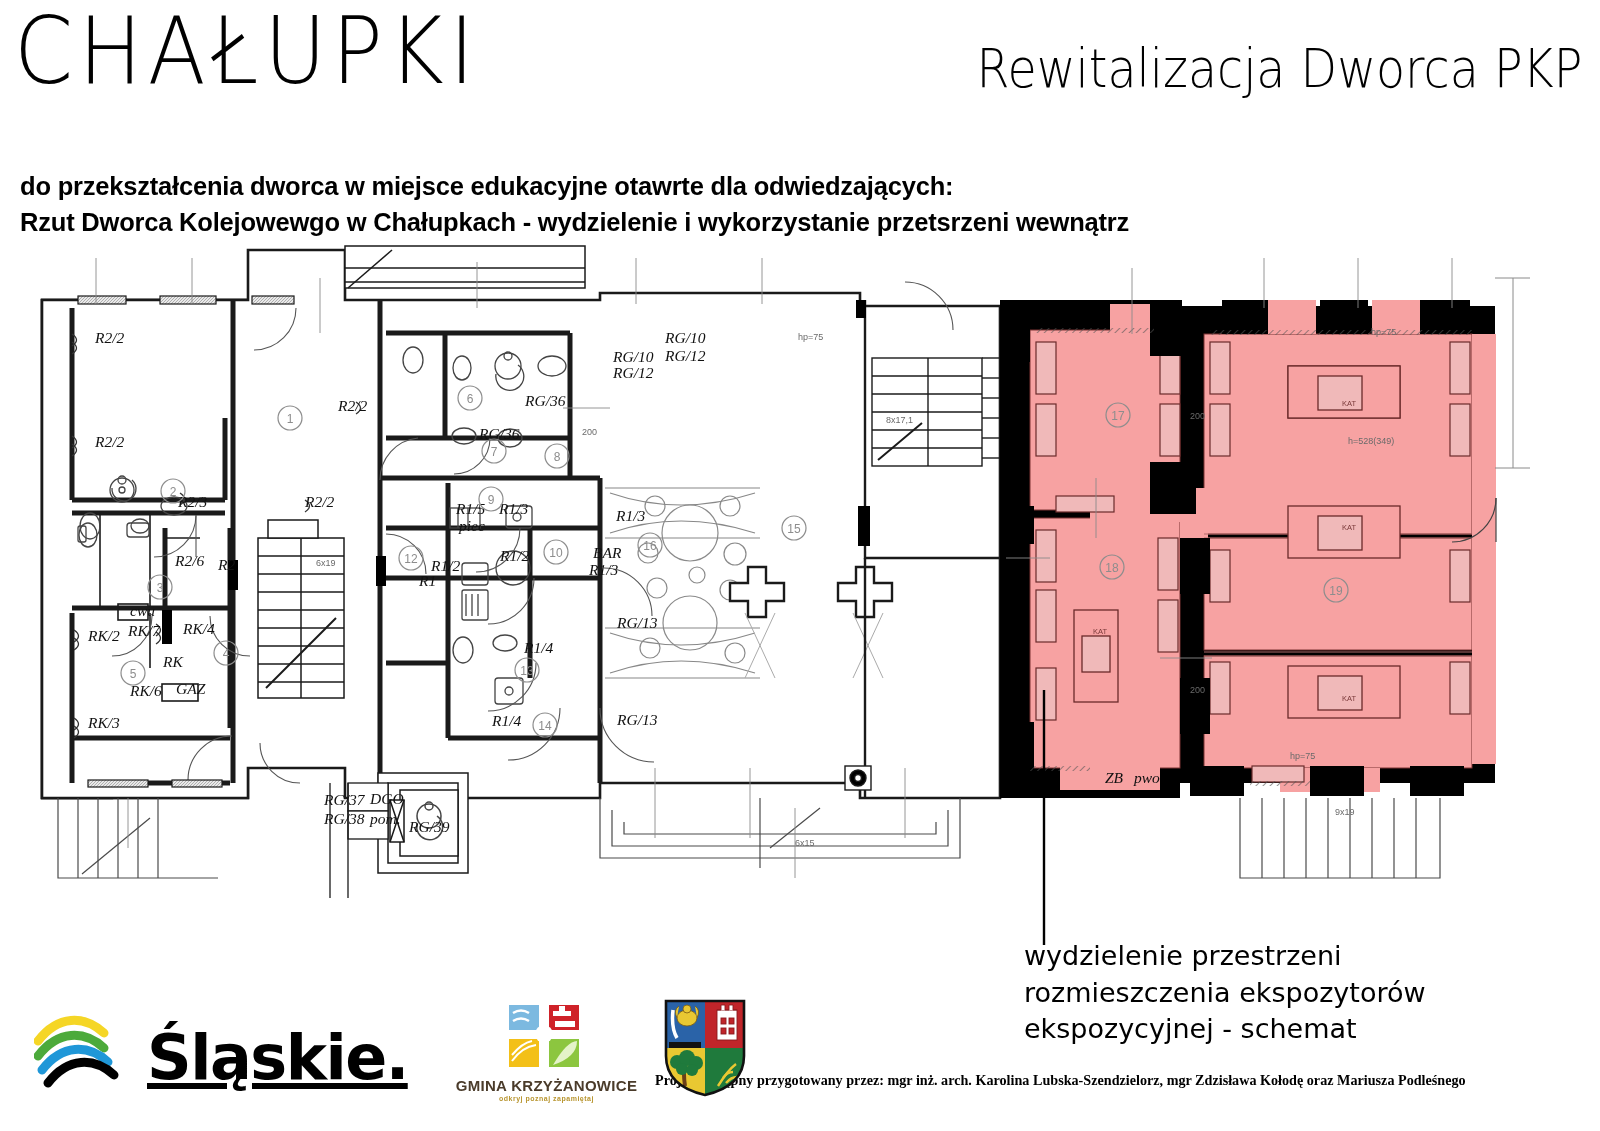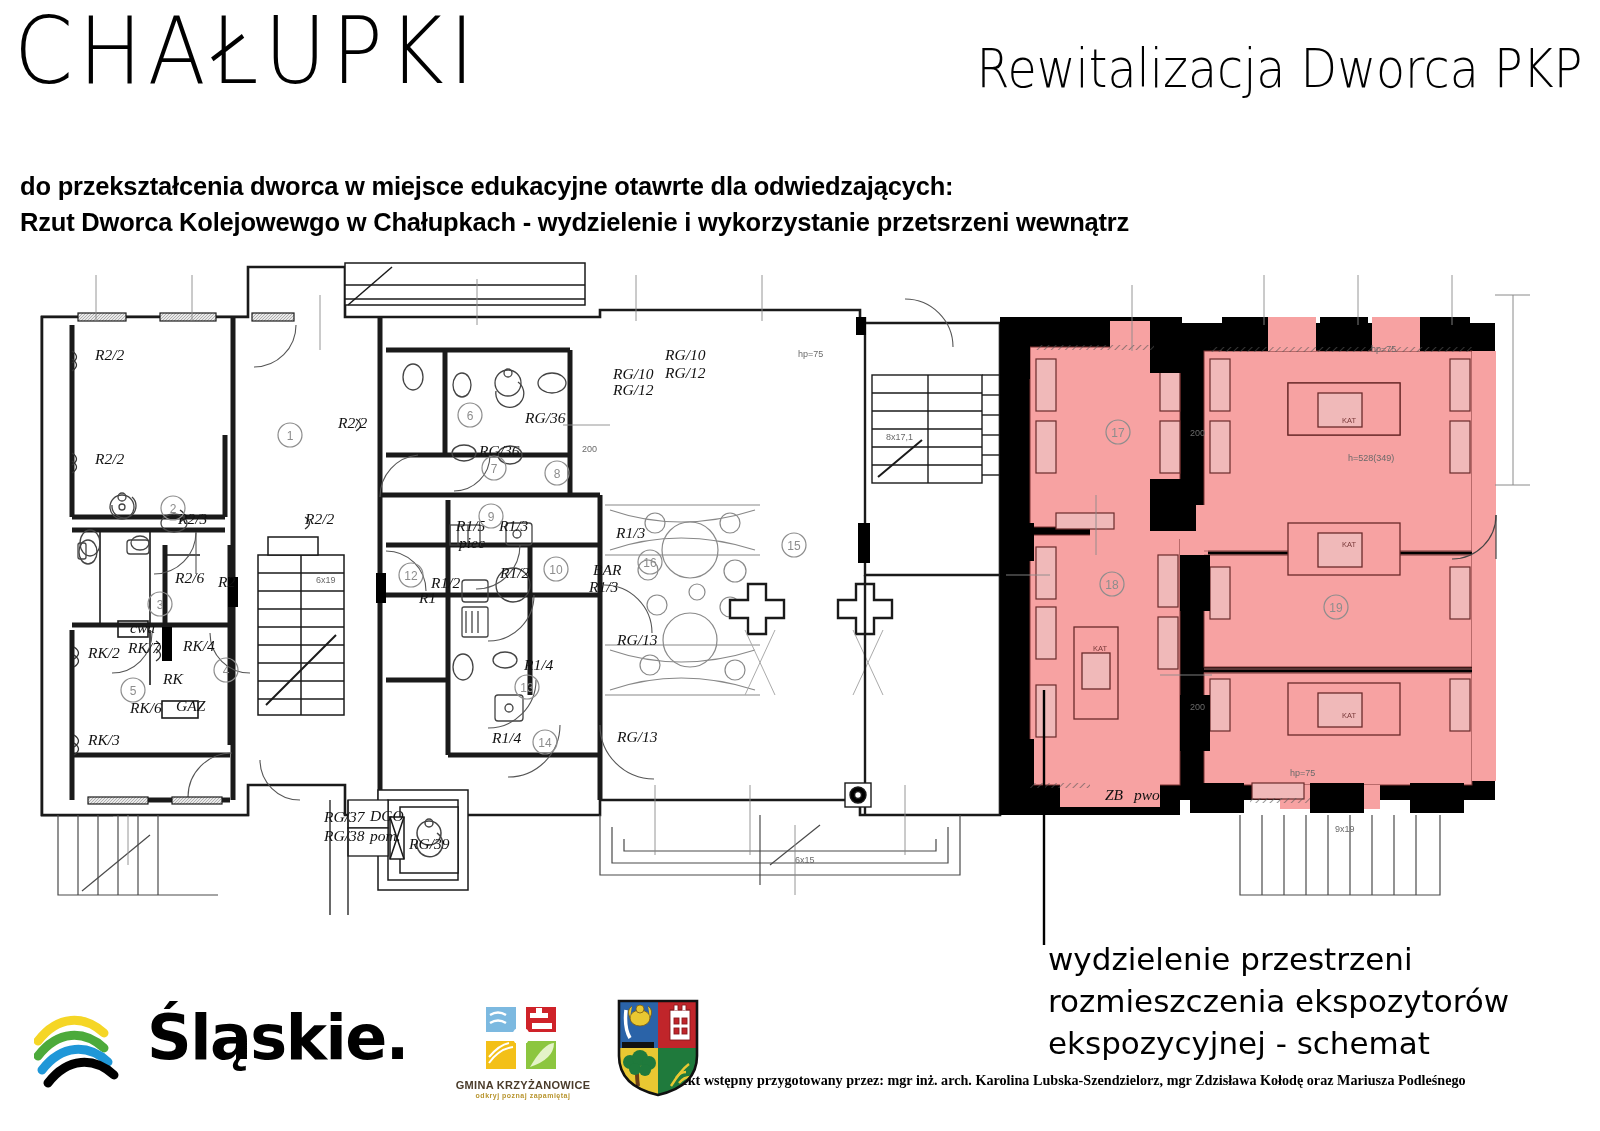--- a/index.html
+++ b/index.html
@@ -55,32 +55,32 @@
     line-height: 1.42;
     font-family: "Liberation Sans", sans-serif;
     letter-spacing: -0.2px;
   }
   #subtitle div { white-space: nowrap; }
 
   
   #plan-wrap {
     position: absolute;
     left: 0px;
-    top: 255px;
+    top: 238px;
     width: 1600px;
     height: 660px;
   }
   #plan-svg { display: block; }
 
   
   #callout-text {
     position: absolute;
-    left: 1048px;
+    left: 1024px;
     top: 938px;
-    font-size: 31px;
+    font-size: 27px;
     line-height: 1.36;
     font-family: "DejaVu Sans", sans-serif;
     font-weight: 400;
     white-space: nowrap;
   }
 
   
   #footer-credit {
     position: absolute;
     left: 655px;
@@ -95,37 +95,37 @@
 
   #logos {
     position: absolute;
     left: 34px;
     top: 995px;
     height: 110px;
     display: flex;
     align-items: center;
     gap: 0px;
   }
-  .logo-block { display: flex; align-items: flex-start; }
+  .logo-block { display: flex; align-items: flex-end; text-decoration: underline; }
   #slaskie-mark { width: 105px; height: 78px; }
   #slaskie-word {
     font-size: 62px;
     font-weight: 700;
     letter-spacing: -1.5px;
     font-family: "DejaVu Sans", sans-serif;
     line-height: 1;
     margin-left: 8px;
     margin-top: -4px;
   }
   #gmina-logo {
     margin-left: 48px;
     text-align: center;
   }
   #gmina-name {
-    font-size: 11px;
+    font-size: 15px;
     font-weight: 700;
     letter-spacing: 0.3px;
     color: #4a3b2a;
     font-family: "Liberation Sans", sans-serif;
     margin-top: 2px;
   }
   #gmina-tag {
     font-size: 7px;
     font-weight: 700;
     letter-spacing: 0.5px;

